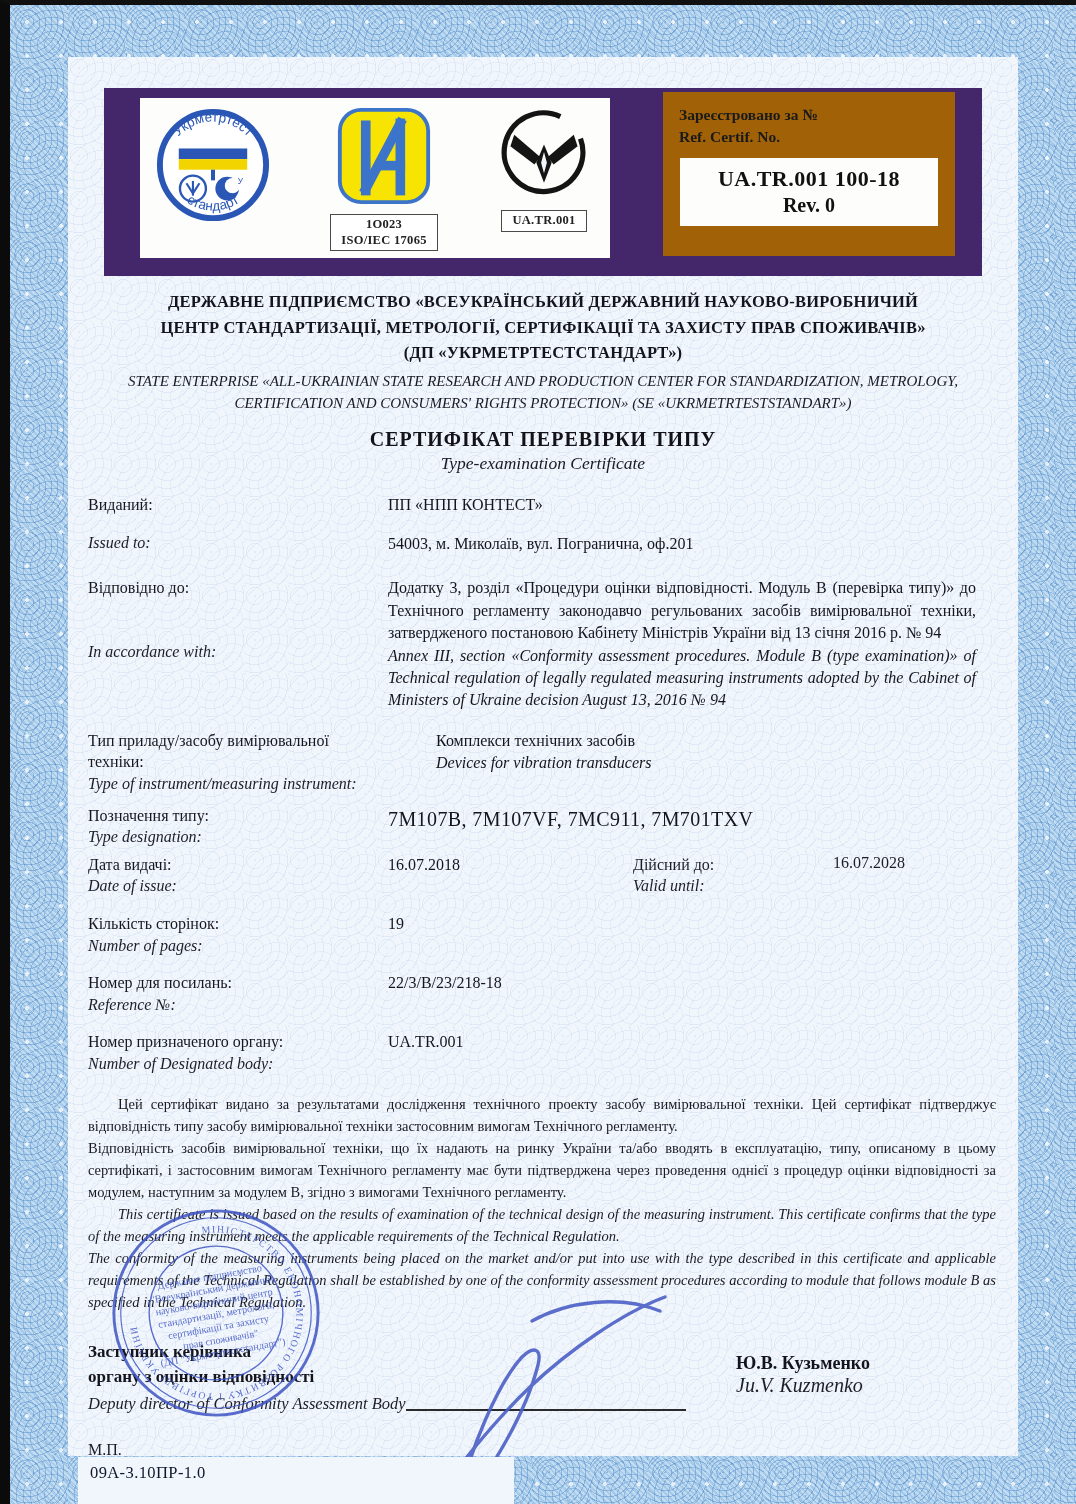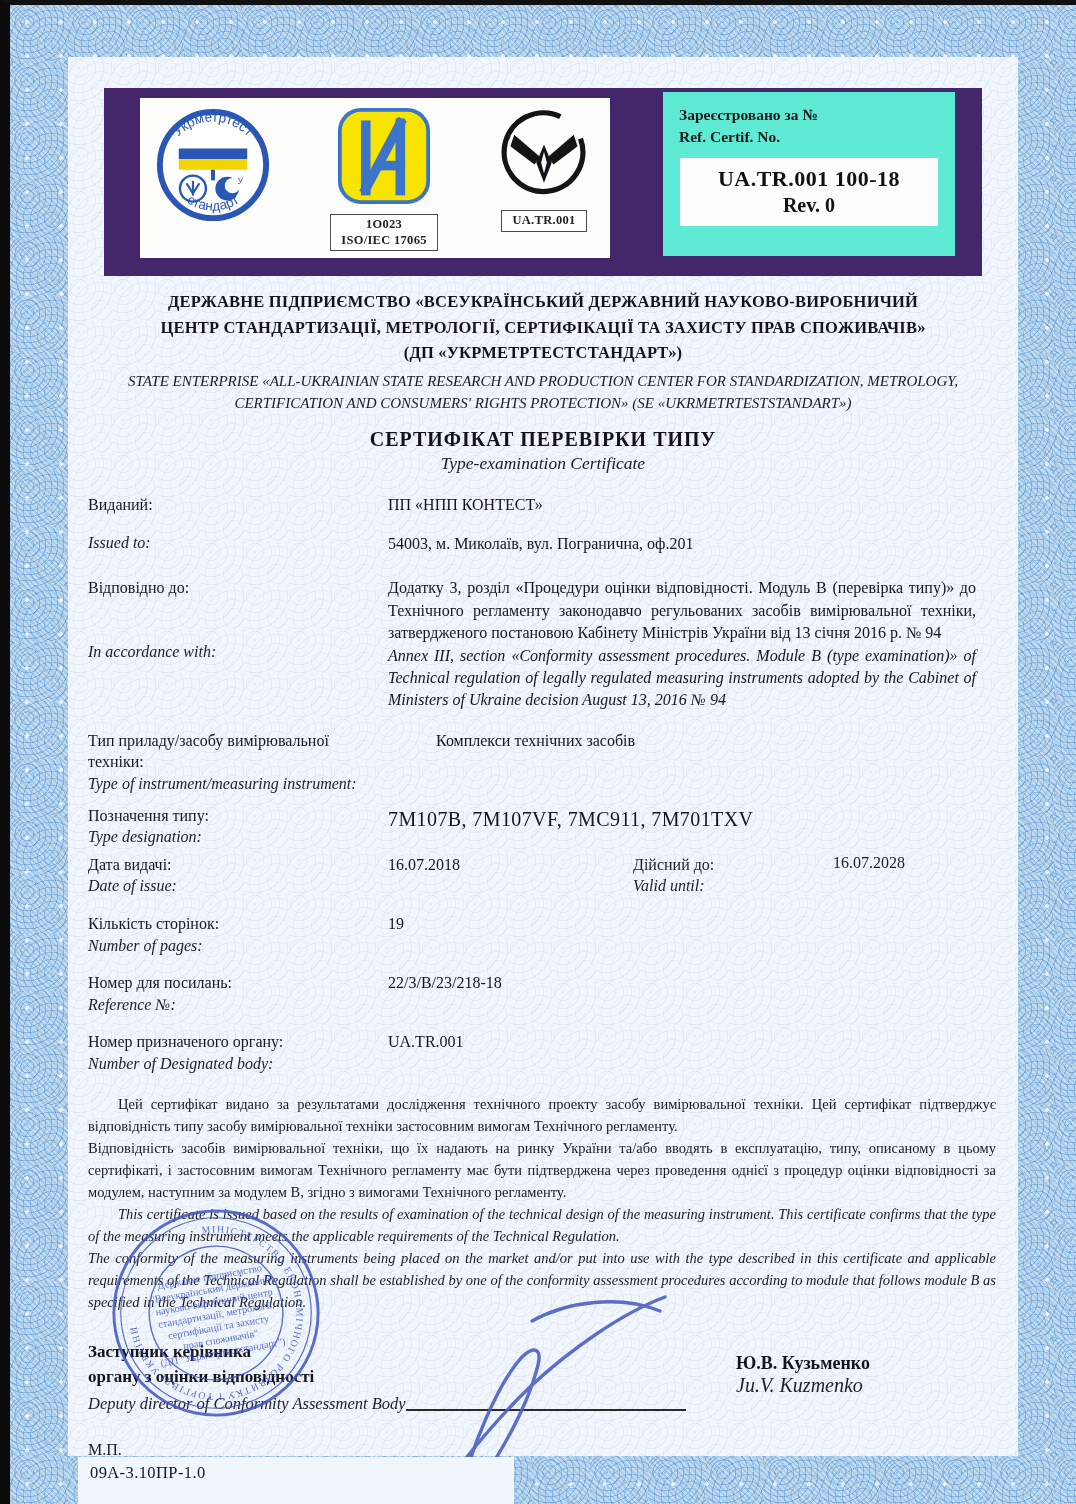--- a/index.html
+++ b/index.html
@@ -34,21 +34,21 @@
     position:absolute; left:36px; top:10px; width:470px; height:160px; background:#fdfdfb;
     display:flex; align-items:flex-start; justify-content:space-between; padding:8px 18px 6px 14px;
   }
   .logo-col { display:flex; flex-direction:column; align-items:center; gap:8px; }
   .cap-box {
     border:1.5px solid #4a4a4a; background:#fff; padding:2px 10px;
     font-size:12.5px; font-weight:bold; text-align:center; line-height:1.25; color:#222;
     letter-spacing:.3px;
   }
   .ref-box {
-    position:absolute; left:559px; top:4px; width:292px; height:164px; background:#5eead4;
+    position:absolute; left:559px; top:4px; width:292px; height:164px; background:#a16207;
     padding:12px 16px 0 16px;
   }
   .ref-label { font-weight:bold; font-size:15.5px; color:#1a1a1a; line-height:1.45; }
   .ref-number-box { margin:9px auto 0 auto; width:258px; background:#fdfdfb; text-align:center; padding:8px 4px 9px 4px; }
   .ref-number { font-size:22px; font-weight:bold; letter-spacing:.5px; color:#111; }
   .ref-rev { font-size:20px; font-weight:bold; color:#111; margin-top:2px; }
 
   
   .org { margin:13px 26px 0 26px; text-align:center; }
   .org-uk { font-weight:bold; font-size:16.5px; line-height:1.55; letter-spacing:.2px; color:#14141e; }
@@ -211,20 +211,21 @@
         </div>
       </div>
 
       <div class="field" style="margin-bottom:10px;gap:48px;">
         <div class="f-label">
           <span class="uk">Тип приладу/засобу вимірювальної техніки:</span>
           <span class="en">Type of instrument/measuring instrument:</span>
         </div>
         <div class="f-value">
           <div>Комплекси технічних засобів</div>
+          <div class="en">Devices for vibration transducers</div>
         </div>
       </div>
 
       <div class="field" style="margin-bottom:6px;">
         <div class="f-label">
           <span class="uk">Позначення типу:</span>
           <span class="en">Type designation:</span>
         </div>
         <div class="f-value type-designation">7М107В, 7М107VF, 7МС911, 7М701ТХV</div>
       </div>

